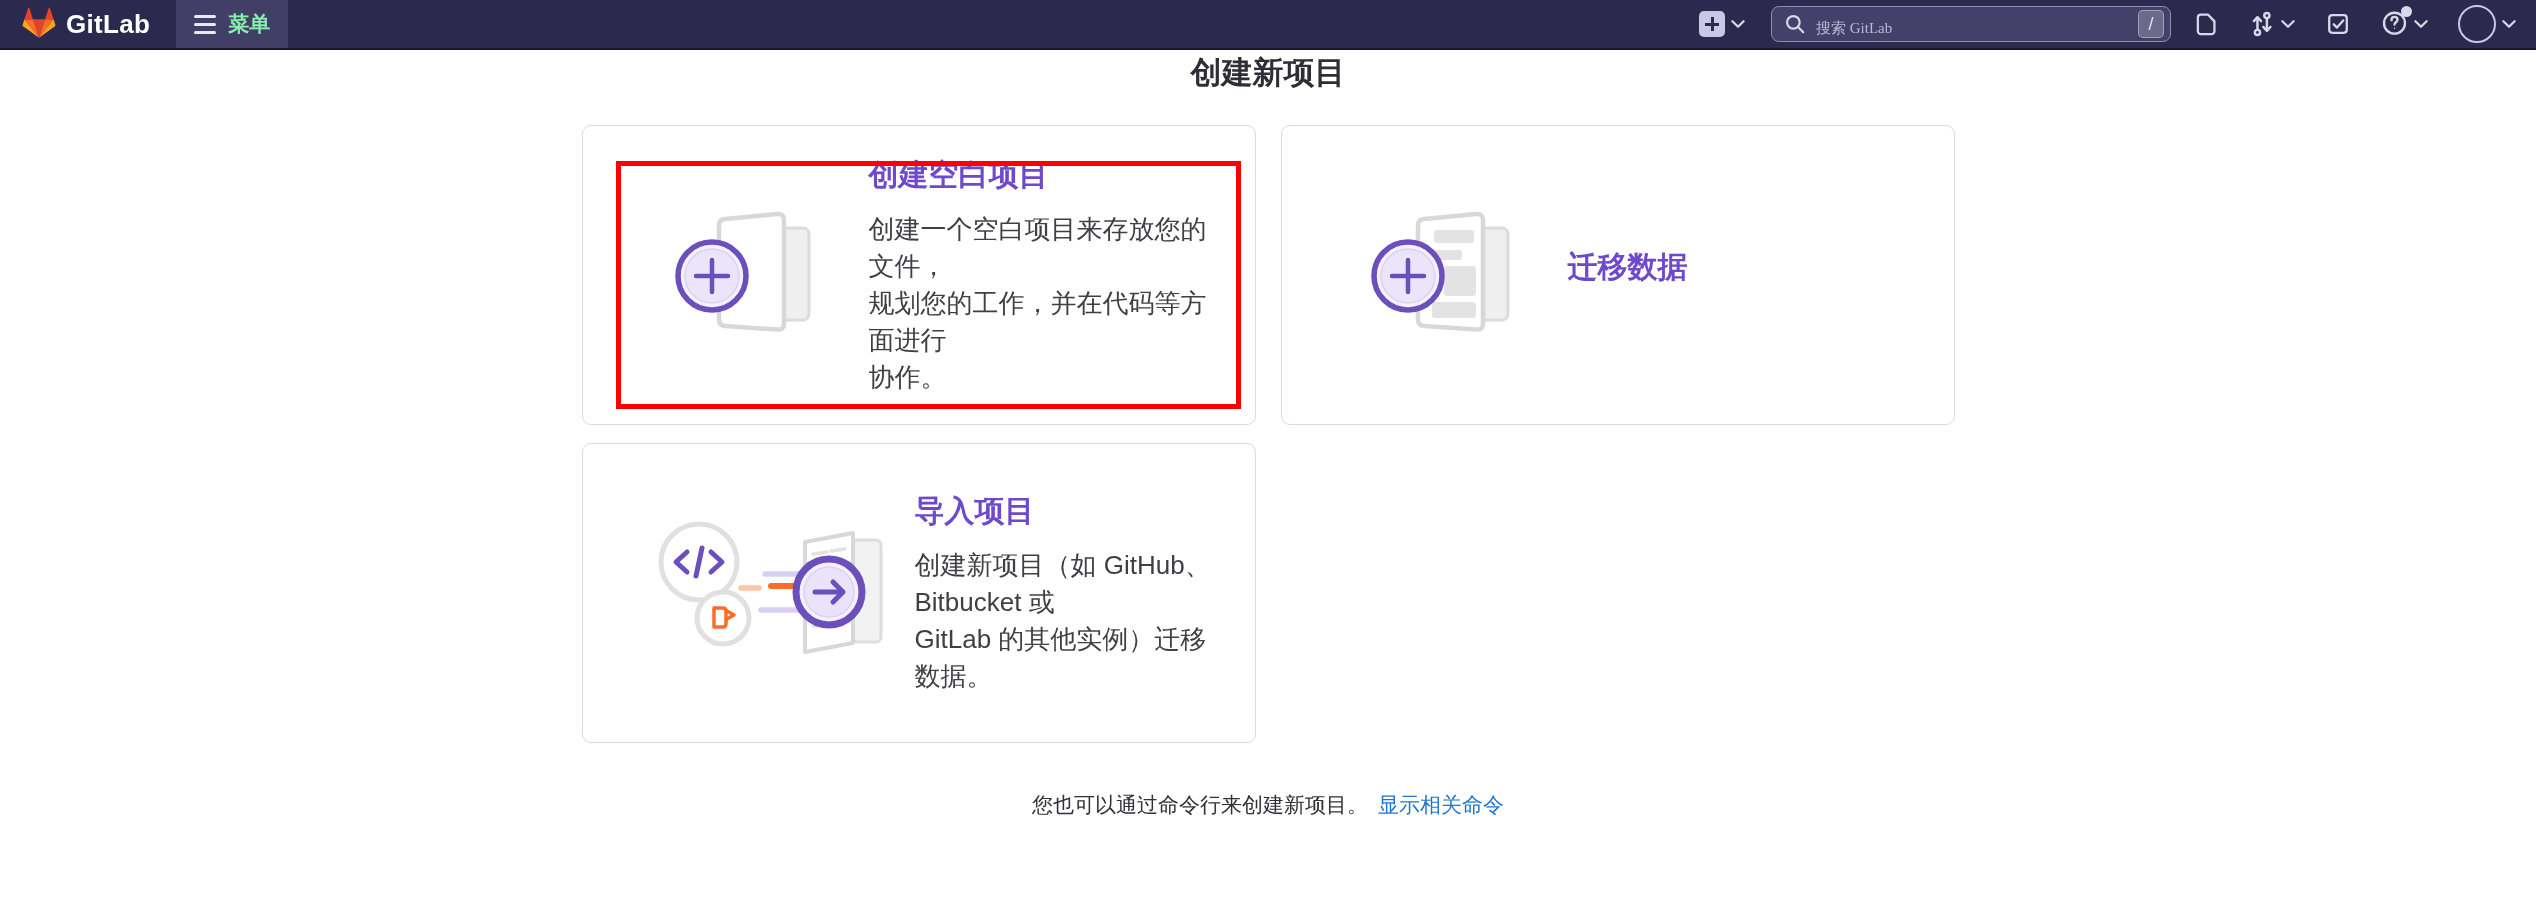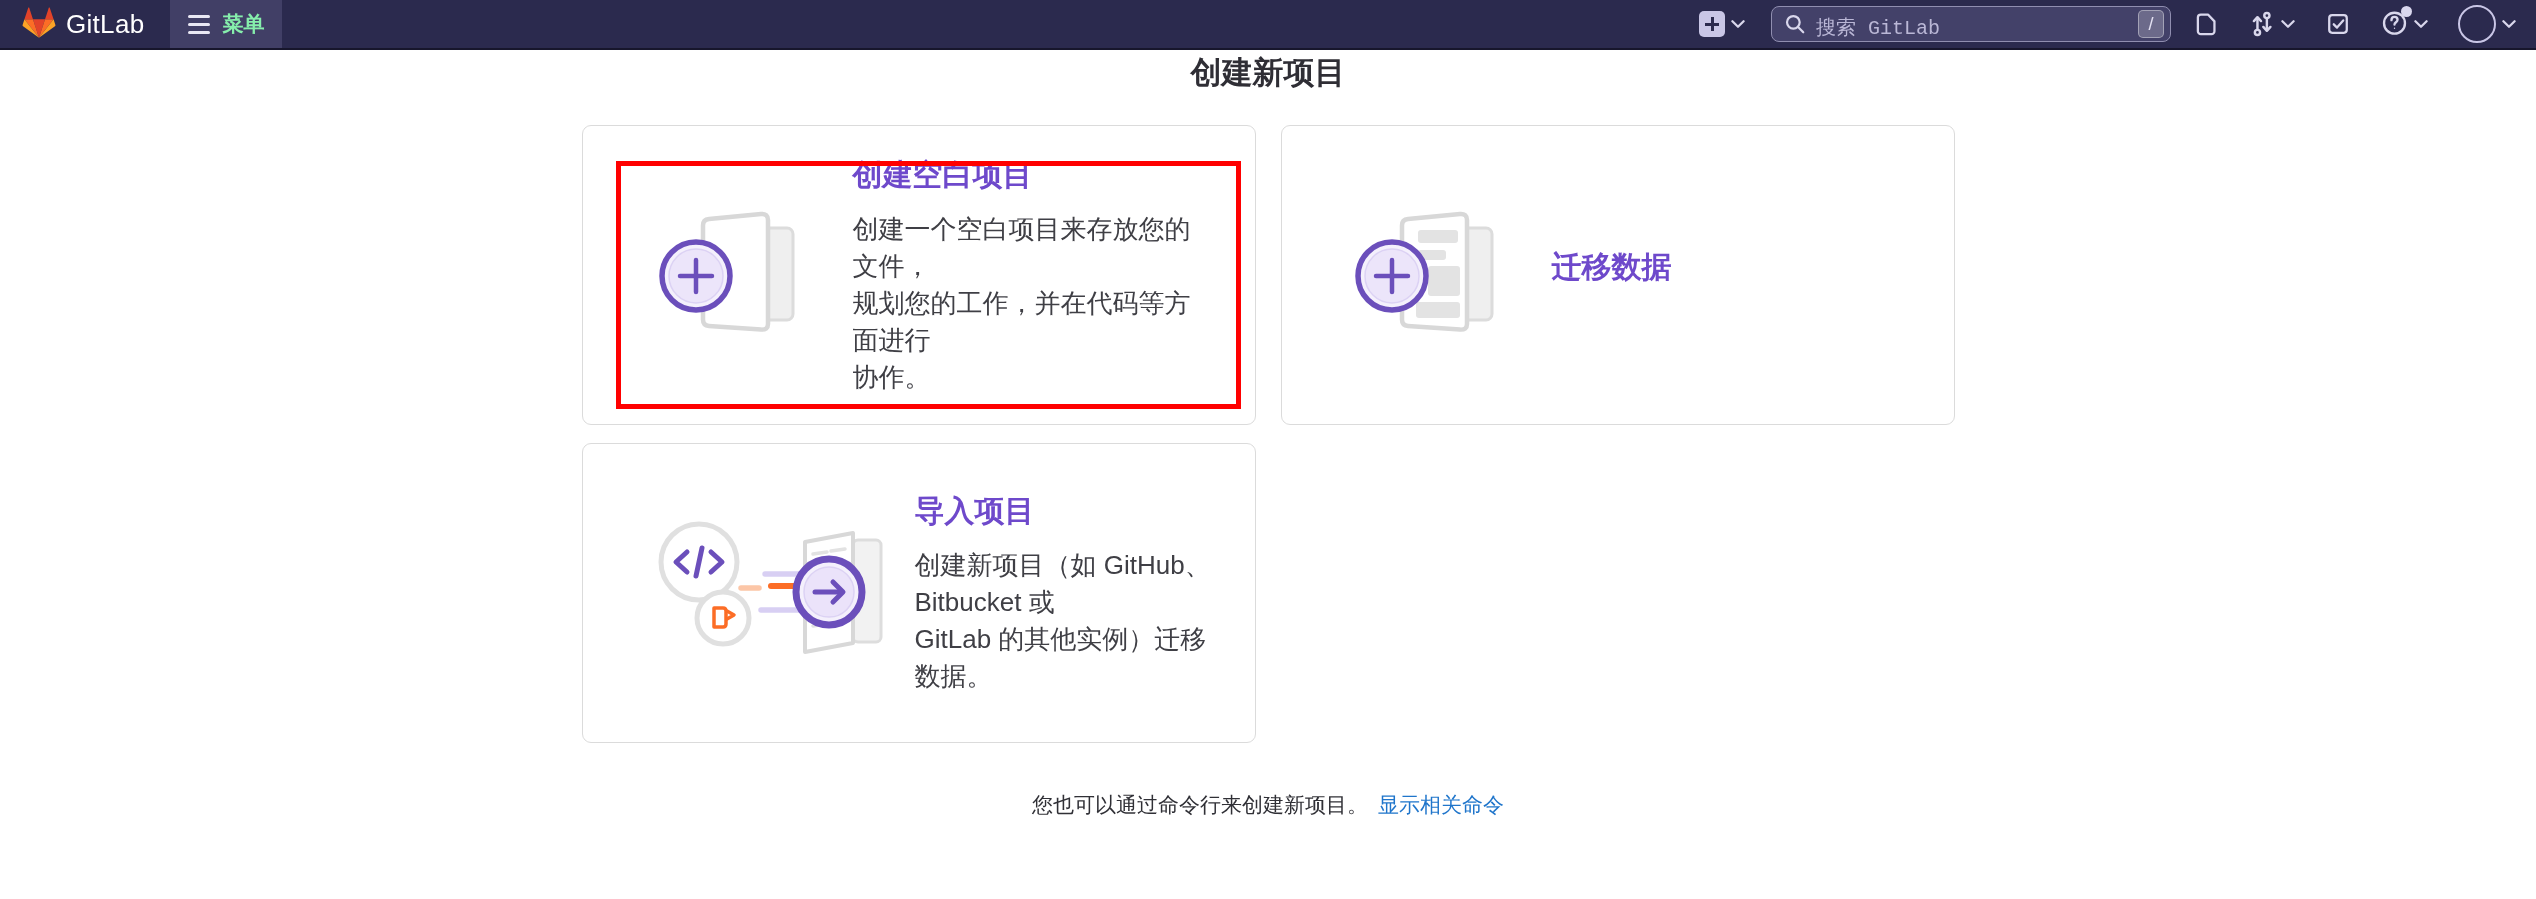--- a/index.html
+++ b/index.html
@@ -7,21 +7,21 @@
   body { font-family:"Liberation Sans","DejaVu Sans",sans-serif; background:#ffffff; color:#303036; }
 
   
   .navbar {
     height:50px; background:#2b2a4e; border-bottom:2px solid #17162c;
     display:flex; align-items:center; justify-content:space-between;
     padding:0 20px 0 22px;
   }
   .nav-left { display:flex; align-items:center; height:100%; }
   .brand { display:flex; align-items:center; gap:10px; cursor:pointer; }
-  .brand-text { color:#ffffff; font-size:26px; font-weight:400; letter-spacing:.3px; }
+  .brand-text { color:#ffffff; font-size:26px; font-weight:700; letter-spacing:.3px; }
   .menu-btn {
     margin-left:26px; height:100%; padding:0 18px; display:flex; align-items:center; gap:12px;
     background:#413f66; border:none; cursor:pointer;
   }
   .menu-btn span { color:#86efac; font-size:21px; font-weight:700; }
   .hamburger { display:flex; flex-direction:column; gap:5px; }
   .hamburger i { display:block; width:22px; height:3px; background:#e9e8f4; border-radius:2px; }
 
   .nav-right { display:flex; align-items:center; height:100%; }
   .nav-icon-btn { background:none; border:none; display:flex; align-items:center; gap:6px; cursor:pointer; padding:0; }
@@ -34,21 +34,21 @@
   .plus-sq::before { width:14px; height:3px; }
   .plus-sq::after  { width:3px;  height:14px; }
 
   .searchbox {
     margin:0 22px 0 26px; width:400px; height:36px; background:#434169;
     border:1px solid #908eb0; border-radius:8px;
     display:flex; align-items:center; padding:0 6px 0 12px; gap:10px;
   }
   .searchbox input {
     flex:1; background:transparent; border:none; outline:none;
-    color:#d9d7ec; font-size:20px; font-family:Liberation Mono, monospace;margin-top:8px;
+    color:#d9d7ec; font-size:15px; font-family:Liberation Serif, serif;margin-top:8px;
   }
   .searchbox input::placeholder { color:#bab7d6; }
   .kbd {
     min-width:26px; height:28px; padding:0 7px; border-radius:5px;
     background:rgba(255,255,255,.22); border:1px solid rgba(255,255,255,.38);
     color:#e4e2f3; font-size:18px; display:flex; align-items:center; justify-content:center;
   }
 
   .avatar-circle { width:38px; height:38px; border:2px solid #c9c6e6; border-radius:50%; }
   .help-wrap { position:relative; }
@@ -59,21 +59,21 @@
   
   .page-title { text-align:center; font-size:31px; font-weight:700; color:#2f2e35; line-height:46px; }
 
   .cards {
     width:1373px; margin:29px auto 0;
     display:grid; grid-template-columns:674px 674px; column-gap:25px; row-gap:18px;
   }
   .card {
     position:relative; min-height:300px; background:#fff;
     border:1px solid #dbdbdb; border-radius:9px;
-    display:flex; align-items:center; gap:38px; padding:0 30px 0 60px; cursor:pointer;
+    display:flex; align-items:center; gap:38px; padding:0 30px 0 76px; cursor:pointer;
   }
   .card.import { padding-left:70px; gap:24px; }
   .card-icon { flex:0 0 auto; }
   .card-text { width:356px; }
   .card-title { font-size:30px; font-weight:700; color:#6e49cb; margin-bottom:15px; }
   .card-desc { font-size:26px; line-height:37px; color:#3f3f45; white-space:pre-line; }
 
   .highlight-box {
     position:absolute; left:33px; top:35px; width:625px; height:248px;
     border:5px solid #ff0000; pointer-events:none;

